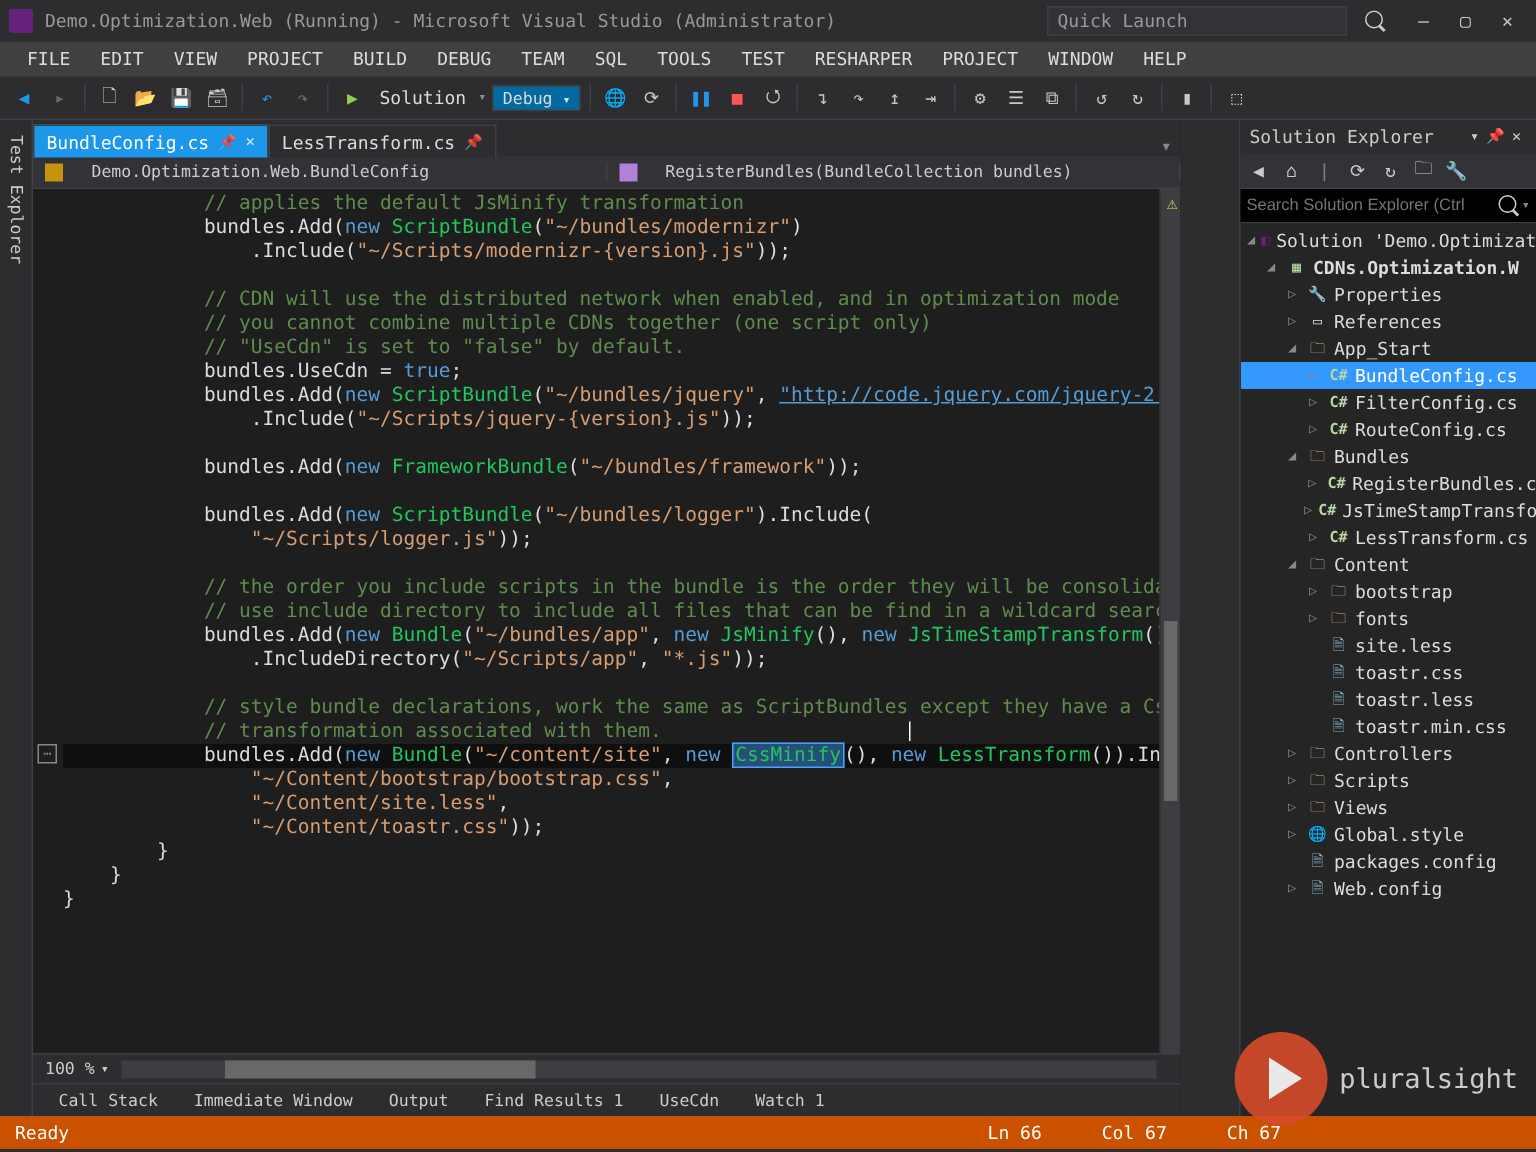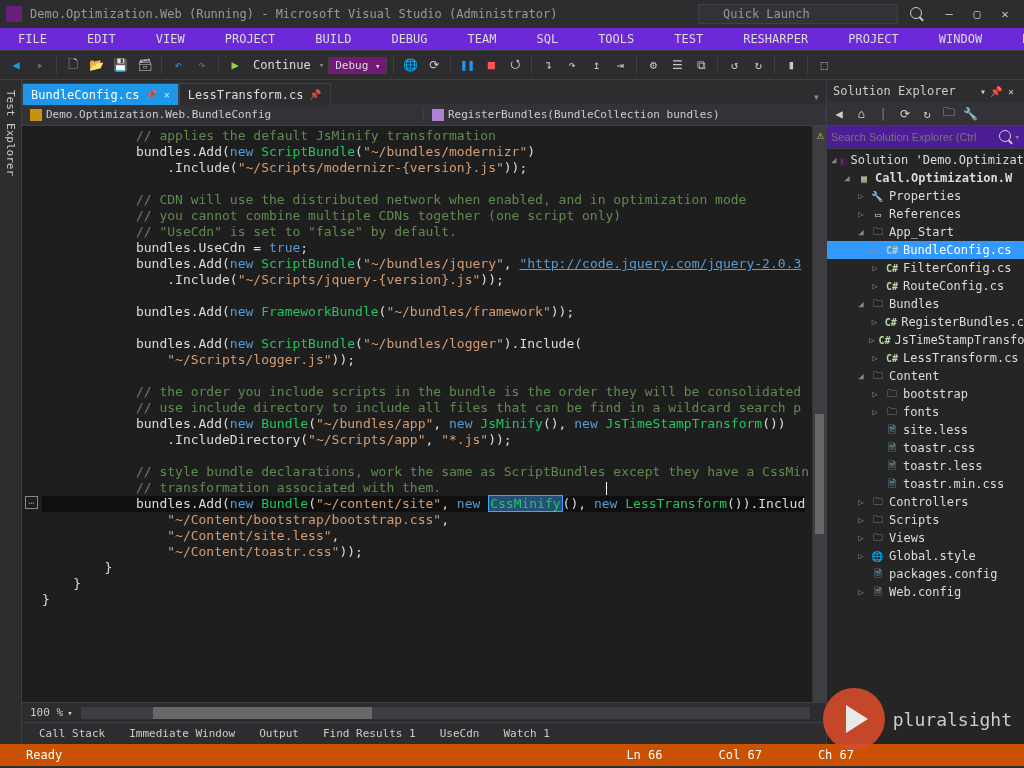--- a/index.html
+++ b/index.html
@@ -1,76 +1,76 @@
 <!DOCTYPE html>
 <html><head>
 <meta charset="utf-8">
 <style>
 * { margin:0; padding:0; box-sizing:border-box; }
 body { font-family:"Segoe UI",Consolas,monospace; font-size:12px; background:#2d2d30; color:#dcdcdc; width:1024px; height:768px; overflow:hidden; position:relative; }
 .titlebar { height:28px; background:#2d2d30; display:flex; align-items:center; padding:0 6px; color:#999; }
 .titlebar .vsicon { width:16px; height:16px; background:#68217a; margin-right:8px; border-radius:2px; }
 .titlebar .title { flex:0 0 auto; }
 .titlebar .spacer { flex:1; }
-.titlebar .ql { width:200px; height:20px; background:#333337; border:1px solid #3f3f46; color:#999; padding:0 24px; display:flex; align-items:center; }
+.titlebar .ql { width:200px; height:20px; background:#333337; border:1px solid #3f3f46; color:#999; padding:0 6px; display:flex; align-items:center; }
 .titlebar .sysbtn { width:26px; height:20px; display:flex; align-items:center; justify-content:center; color:#ccc; margin-left:2px; }
-.menubar { height:22px; background:#6d28d9; display:flex; align-items:center; padding:0 8px;gap:20px; }
+.menubar { height:22px; background:#404040; display:flex; align-items:center; padding:0 8px; }
 .menubar span { padding:2px 10px; color:#dcdcdc; font-size:12px; }
 .toolbar { height:30px; background:#2d2d30; border-top:1px solid #3f3f46; border-bottom:1px solid #3f3f46; display:flex; align-items:center; padding:0 6px; gap:4px; }
 .toolbar .btn { width:20px; height:20px; display:flex; align-items:center; justify-content:center; color:#c7c7c7; }
 .toolbar .sep { width:1px; height:18px; background:#3f3f46; margin:0 2px; }
 .toolbar .play { color:#92d050; }
 .toolbar .contlabel { color:#dcdcdc; padding:0 4px; }
-.toolbar .dropdown { border:1px solid #3f3f46; padding:1px 6px; color:#dcdcdc; background:#701a75; font-size:11px;}
+.toolbar .dropdown { border:1px solid #3f3f46; padding:1px 6px; color:#dcdcdc; background:#0369a1; font-size:11px;}
 .workspace { display:flex; height:664px; }
 .leftrail { width:22px; background:#2d2d30; border-right:1px solid #3f3f46; display:flex; flex-direction:column; align-items:center; padding-top:4px; }
 .leftrail .sidetab { writing-mode:vertical-rl; font-size:11px; color:#ccc; padding:6px 2px; }
 .editorpane { flex:1; display:flex; flex-direction:column; background:#1e1e1e; min-width:0; }
 .doctabs { height:24px; background:#2d2d30; display:flex; align-items:flex-end; }
 .doctab { height:22px; padding:0 8px; display:flex; align-items:center; font-size:12px; gap:6px; background:#2d2d30; border:1px solid #3f3f46; border-bottom:none; position:relative; top:1px;}
 .doctab.active { background:#1c97ea; color:#fff; }
 .doctab .pin, .doctab .close { font-size:10px; opacity:.8; }
 .navbar { height:22px; background:#333337; display:flex; align-items:center; border-bottom:1px solid #3f3f46; }
-.navbar .navcell { flex:1; padding:0 8px; font-size:11px; color:#ccc; border-right:1px solid #3f3f46; display:flex; align-items:flex-end; gap:4px; }
+.navbar .navcell { flex:1; padding:0 8px; font-size:11px; color:#ccc; border-right:1px solid #3f3f46; display:flex; align-items:flex-end; gap:19px; }
 .navbar .navcell .ico { width:12px; height:12px; background:#c5940c; display:inline-block; }
 .codearea { flex:1; display:flex; overflow:hidden; position:relative; }
 .gutter { width:52px; background:#1e1e1e; text-align:right; padding:2px 8px 2px 0; color:#2b91af; font-family:Consolas,monospace; font-size:13px; line-height:16px; }
 .code { flex:1; background:#1e1e1e; font-family:Consolas,monospace; font-size:13px; line-height:16px; white-space:pre; padding:2px 0; overflow:hidden; }
 .kw { color:#569cd6; }
 .ty { color:#22c55e; }
 .st { color:#d69d73; }
 .cm { color:#608b4e; }
 .url { color:#569cd6; text-decoration:underline; }
 .hlbox { background:#264f78; border:1px solid #48a1ff; padding:0 1px; }
 .currentline { background:#0f0f0f; display:inline-block; }
 .zoomrow { height:20px; background:#2d2d30; border-top:1px solid #3f3f46; display:flex; align-items:center; padding:0 8px; color:#ccc; font-size:11px; }
 .zoomrow .hscroll { flex:1; height:12px; background:#3e3e42; margin:0 8px; position:relative; }
 .zoomrow .hscroll .thumb { position:absolute; left:10%; width:30%; height:100%; background:#686868; }
 .outputtabs { height:22px; background:#2d2d30; display:flex; align-items:flex-end; padding:0 6px; gap:2px; border-top:1px solid #3f3f46;}
 .outputtabs .otab { padding:3px 10px; font-size:11px; color:#ccc; border:1px solid transparent; }
-.rightpanel { width:198px; background:#252526; border-left:1px solid #3f3f46; display:flex; flex-direction:column; }
+.rightpanel { width:198px; background:#252526; border-left:1px solid #3f3f46; display:flex; flex-direction:column;margin-left:39px; }
 .rp-title { height:22px; background:#2d2d30; display:flex; align-items:center; padding:0 6px; color:#ccc; font-size:12px; }
 .rp-title .spacer{flex:1;}
 .rp-tools { height:24px; background:#333337; display:flex; align-items:center; padding:0 4px; gap:6px; border-bottom:1px solid #3f3f46;}
 .rp-tools .tbtn { width:16px; height:16px; color:#ccc; display:flex; align-items:center; justify-content:center;}
-.rp-search { height:23px; background:#4c1d95; display:flex; align-items:center; padding:0 4px; border-bottom:1px solid #3f3f46;}
+.rp-search { height:23px; background:#000000; display:flex; align-items:center; padding:0 4px; border-bottom:1px solid #3f3f46;}
 .rp-search input { flex:1; background:transparent; border:none; color:#999; font-size:11px; outline:none; }
 .tree { flex:1; overflow:auto; padding:2px 0; font-size:12px; }
 .tn { display:flex; align-items:center; height:18px; padding-left:4px; white-space:nowrap; }
 .tn .arrow { width:12px; display:inline-block; color:#888; font-size:9px; text-align:center;}
 .tn .ico { width:14px; height:14px; margin:0 4px; display:inline-flex; align-items:center; justify-content:center; font-size:10px;}
 .ico.sln{color:#68217a;}
 .ico.proj{color:#b8d7a3;}
 .ico.fold{color:#dcb67a;}
 .ico.cs{color:#b8d7a3; font-weight:bold;}
 .ico.file{color:#8ab4c9;}
 .tn.sel { background:#3399ff; color:#fff; }
 .tn.l1{padding-left:14px;} .tn.l2{padding-left:28px;} .tn.l3{padding-left:42px;}
 .statusbar { height:22px; background:#ca5100; color:#fff; display:flex; align-items:center; padding:0 10px; font-size:12px; }
-.statusbar .cell { margin-right:40px;margin-left:16px; }
+.statusbar .cell { margin-right:40px; }
 .statusbar .spacer { flex:1; }
 .pluralsight { position:absolute; right:12px; bottom:18px; display:flex; align-items:center; gap:8px; color:#ccc; font-size:18px; pointer-events:none;}
 .pluralsight .circ { width:62px; height:62px; border-radius:50%; background:#d84c2b; display:flex; align-items:center; justify-content:center; opacity:.9;}
 .pluralsight .tri { width:0; height:0; border-left:22px solid #fff; border-top:14px solid transparent; border-bottom:14px solid transparent; margin-left:6px;}
 .vscroll { width:14px; background:#3e3e42; border-left:1px solid #333; position:relative;}
 .vscroll .thumb { position:absolute; left:2px; right:2px; top:50%; height:120px; background:#686868;}
 .warnmark { position:absolute; right:2px; top:2px; color:#dcdc66; font-size:12px;}
 .glyphmargin { width:20px; background:#1e1e1e; position:relative; }
 .glyph-square { position:absolute; left:3px; width:13px; height:13px; border:1px solid #888; color:#888; font-size:9px; display:flex; align-items:center; justify-content:center;}
 .rp-title .wbtn{width:14px;color:#ccc;text-align:center;font-size:10px;}
@@ -117,21 +117,21 @@
   <div class="sep"></div>
   <span class="btn">🗋</span>
   <span class="btn">📂</span>
   <span class="btn">💾</span>
   <span class="btn">🗃</span>
   <div class="sep"></div>
   <span class="btn" style="color:#1c97ea;">↶</span>
   <span class="btn" style="opacity:.4;">↷</span>
   <div class="sep"></div>
   <span class="btn play">▶</span>
-  <span class="contlabel">Continue</span>
+  <span class="contlabel">Solution</span>
   <span style="color:#888;font-size:9px;">▾</span>
   <span class="dropdown"><span>Debug</span> <span style="font-size:9px;">▾</span></span>
   <div class="sep"></div>
   <span class="btn">🌐</span>
   <span class="btn">⟳</span>
   <div class="sep"></div>
   <span class="btn" style="color:#1c97ea;">❚❚</span>
   <span class="btn" style="color:#f55;">■</span>
   <span class="btn">⭯</span>
   <div class="sep"></div>
@@ -262,21 +262,21 @@
     </div>
     <div class="tree">
       <div class="tn">
           <span class="arrow">◢</span>
           <span class="ico sln">◧</span>
           <span>Solution 'Demo.Optimization.W</span>
         </div>
       <div class="tn l1">
           <span class="arrow">◢</span>
           <span class="ico proj">▦</span>
-          <b><span>Call.Optimization.W</span></b>
+          <b><span>CDNs.Optimization.W</span></b>
         </div>
       <div class="tn l2">
           <span class="arrow">▷</span>
           <span class="ico">🔧</span>
           <span>Properties</span>
         </div>
       <div class="tn l2">
           <span class="arrow">▷</span>
           <span class="ico">▭</span>
           <span>References</span>

